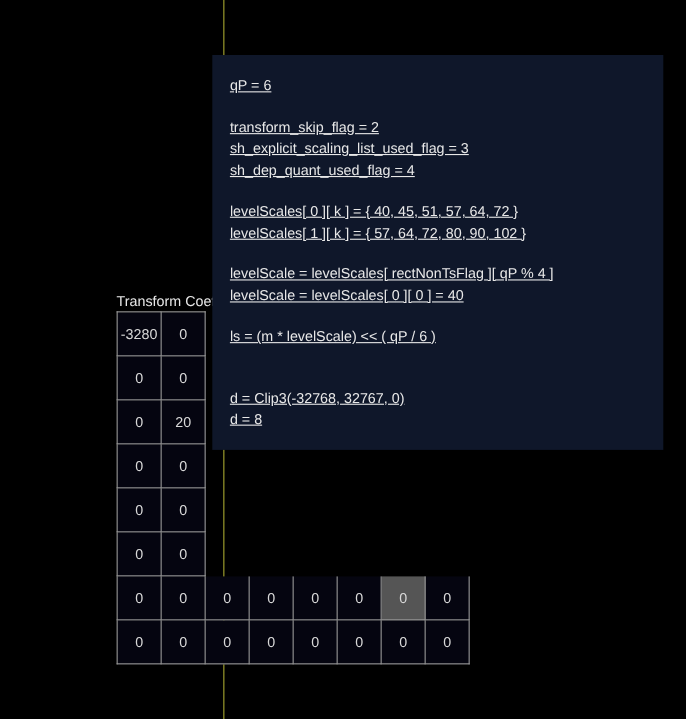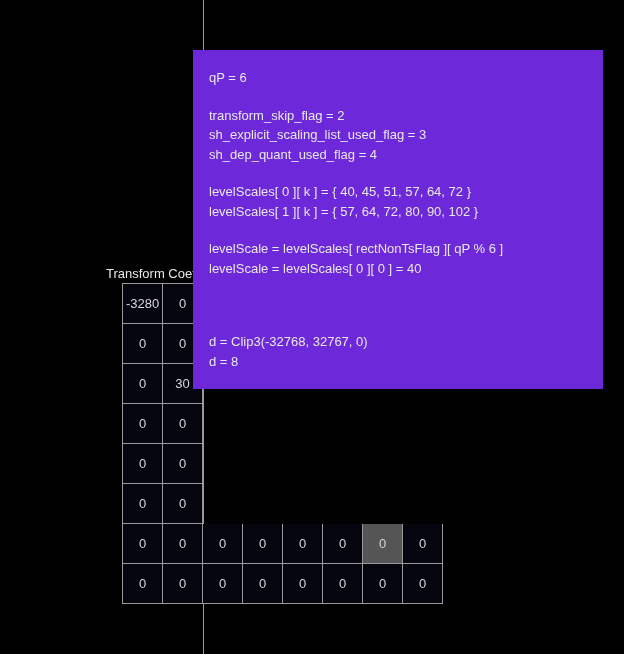--- a/index.html
+++ b/index.html
@@ -21,21 +21,21 @@
     }
     .table-title {
       position: absolute;
       left: 106px;
       top: 266px;
       color: #e8e8e8;
       font-size: 13px;
     }
     .coeff-table {
       position: absolute;
-      left: 122px;
+      left: 106px;
       top: 283px;
       border-collapse: collapse;
     }
     .coeff-table td {
       border: 1px solid #999;
       width: 40px;
       height: 40px;
       text-align: center;
       vertical-align: middle;
       color: #d8d8d8;
@@ -43,26 +43,27 @@
       background: #050510;
     }
     .coeff-table td.highlighted {
       background: #555555;
     }
     .tooltip {
       position: absolute;
       left: 193px;
       top: 50px;
       width: 410px;
-      background: #6d28d9;
+      background: #0f172a;
       color: #e8e8e8;
       font-size: 13px;
       padding: 18px 16px 18px 16px;
       line-height: 1.5;
       z-index: 10;
+      text-decoration: underline;
     }
     .tooltip p { margin: 0; }
     .tooltip .spacer { height: 18px; }
   </style>
 </head>
 <body>
 
 <div class="vertical-line"></div>
 
 <div class="table-title">Transform Coeffs</div>
@@ -84,21 +85,21 @@
         <td>0</td>
         <td style="visibility: hidden; border: 1px solid transparent;"></td>
         <td style="visibility: hidden; border: 1px solid transparent;"></td>
         <td style="visibility: hidden; border: 1px solid transparent;"></td>
         <td style="visibility: hidden; border: 1px solid transparent;"></td>
         <td style="visibility: hidden; border: 1px solid transparent;"></td>
         <td style="visibility: hidden; border: 1px solid transparent;"></td>
       </tr>
       <tr>
         <td>0</td>
-        <td>30</td>
+        <td>20</td>
         <td style="visibility: hidden; border: 1px solid transparent;"></td>
         <td style="visibility: hidden; border: 1px solid transparent;"></td>
         <td style="visibility: hidden; border: 1px solid transparent;"></td>
         <td style="visibility: hidden; border: 1px solid transparent;"></td>
         <td style="visibility: hidden; border: 1px solid transparent;"></td>
         <td style="visibility: hidden; border: 1px solid transparent;"></td>
       </tr>
       <tr>
         <td>0</td>
         <td>0</td>
@@ -155,20 +156,21 @@
 <div class="tooltip" id="tooltip-box">
     <p>qP = 6</p>
     <div class="spacer"></div>
     <p>transform_skip_flag = 2</p>
     <p>sh_explicit_scaling_list_used_flag = 3</p>
     <p>sh_dep_quant_used_flag = 4</p>
     <div class="spacer"></div>
     <p>levelScales[ 0 ][ k ] = { 40, 45, 51, 57, 64, 72  }</p>
     <p>levelScales[ 1 ][ k ] = { 57, 64, 72, 80, 90, 102 }</p>
     <div class="spacer"></div>
-    <p>levelScale = levelScales[ rectNonTsFlag ][ qP % 6 ]</p>
+    <p>levelScale = levelScales[ rectNonTsFlag ][ qP % 4 ]</p>
     <p>levelScale = levelScales[ 0 ][ 0 ] = 40</p>
     <div class="spacer"></div>
+    <p>ls = (m * levelScale) &lt;&lt; ( qP / 6 )</p>
     <div class="spacer"></div>
     <div class="spacer"></div>
     <p>d = Clip3(-32768, 32767, 0)</p>
     <p>d = 8</p>
   </div>
 
 </body></html>

